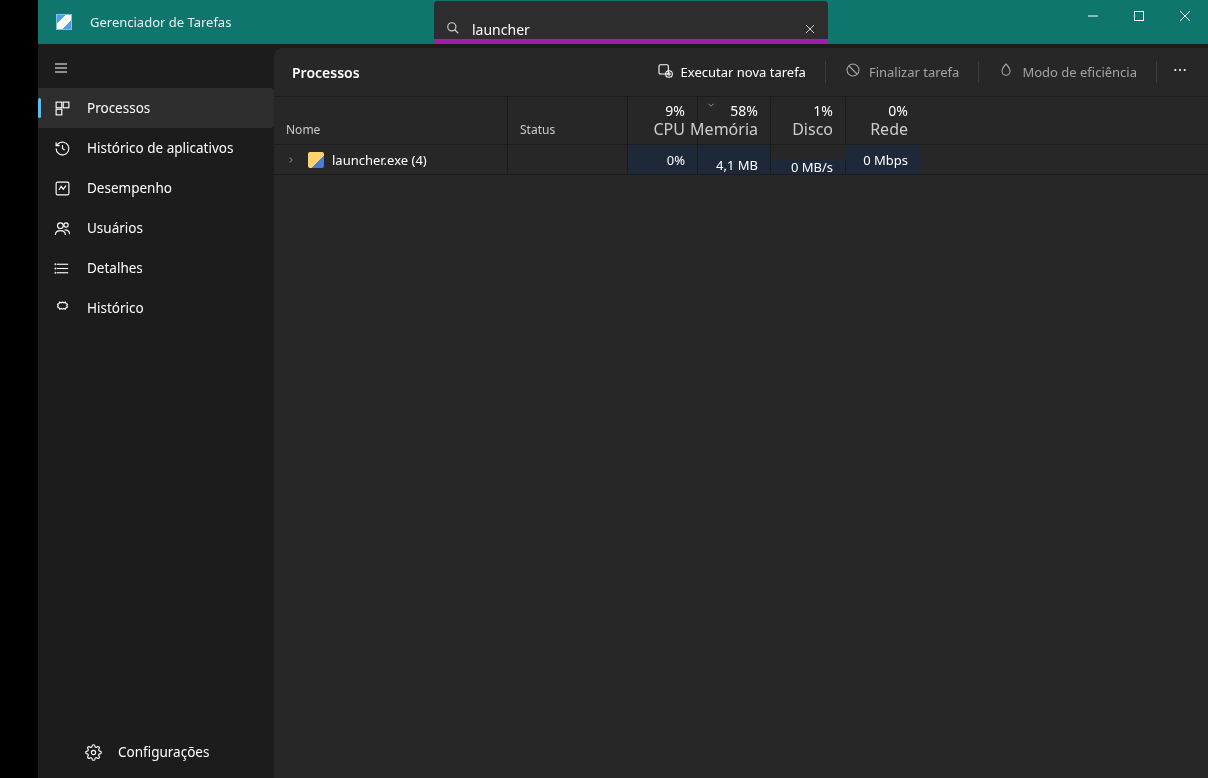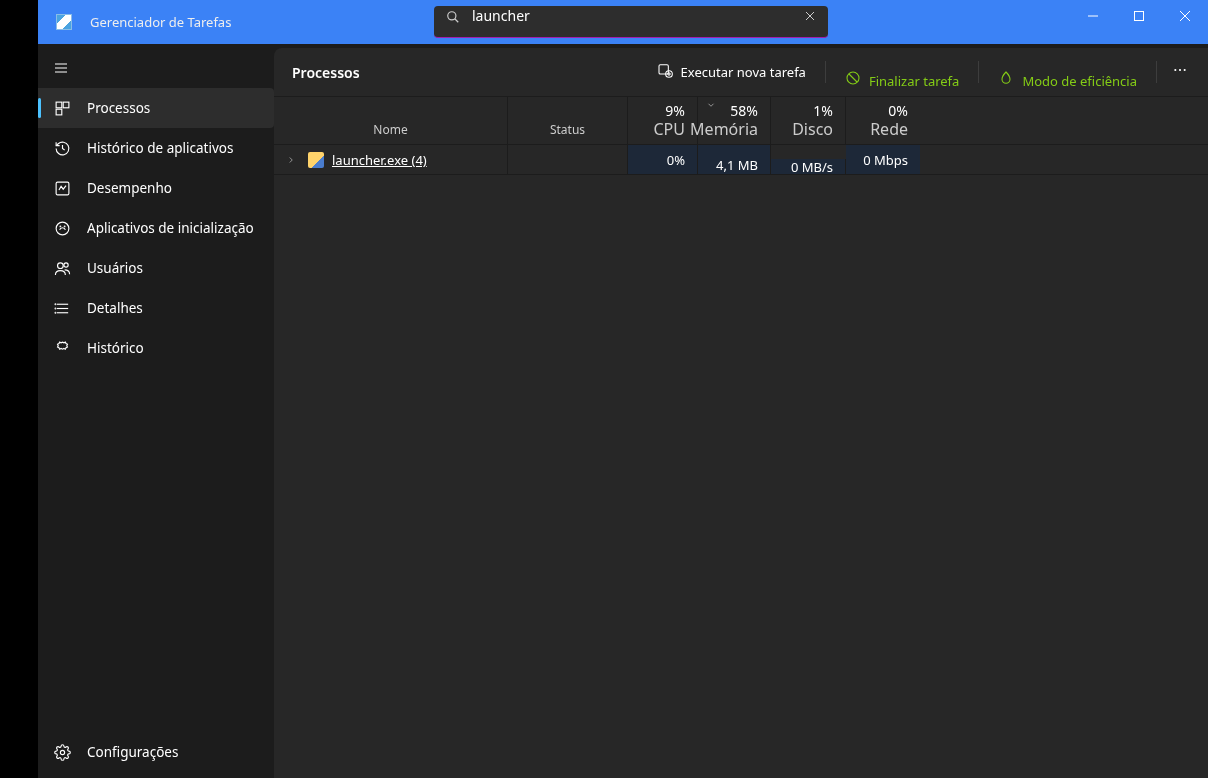--- a/index.html
+++ b/index.html
@@ -22,21 +22,21 @@
       flex: 1;
       display: flex;
       flex-direction: column;
       background: #1c1c1c;
       min-width: 0;
     }
     .titlebar {
       height: 44px;
       display: flex;
       align-items: center;
-      background: #3b82f6;
+      background: #0f766e;
       position: relative;
     }
     .titlebar-left {
       display: flex;
       align-items: center;
       gap: 18px;
       padding-left: 18px;
     }
     .app-icon {
       width: 16px;
@@ -45,27 +45,27 @@
       border: 1px solid #88bde8;
     }
     .app-title {
       font-size: 13px;
       color: #eee;
     }
     .searchbar {
       position: absolute;
       left: 396px;
       width: 394px;
-      height: 32px;
+      height: 43px;
       background: #2d2d2d;
       border-radius: 4px;
       display: flex;
-      align-items: flex-start;
+      align-items: flex-end;
       padding: 0 8px;
-      border-bottom: 1px solid #a21caf;
+      border-bottom: 5px solid #a21caf;
     }
     .search-icon, .clear-icon {
       color: #ccc;
       display: flex;
       align-items: center;
       padding: 4px;
     }
     .search-input {
       flex: 1;
       background: transparent;
@@ -168,22 +168,21 @@
       display: flex;
       align-items: center;
       gap: 8px;
       height: 36px;
       padding: 0 10px;
       font-size: 13px;
       color: #fff;
       border-radius: 4px;
     }
     .toolbar-btn.disabled {
-      color: #84cc16;
-      align-items: flex-end;
+      color: #a3a3a3;
     }
     .toolbar-sep {
       width: 1px;
       height: 22px;
       background: #3d3d3d;
       margin: 0 1px;
     }
     .table {
       display: flex;
       flex-direction: column;
@@ -195,21 +194,20 @@
       font-size: 12px;
       color: #ccc;
       border-bottom: 1px solid #1c1c1c;
     }
     .th {
       display: flex;
       flex-direction: column;
       justify-content: center;
       padding: 0 12px;
       border-right: 1px solid #1c1c1c;
-      text-align: center;
     }
     .th:last-child { border-right: none; }
     .th-name { width: 234px; justify-content: flex-end; padding-bottom: 6px;}
     .th-status { width: 120px; justify-content: flex-end; padding-bottom: 6px;}
     .th-metric { width: 73px; text-align: right; align-items: flex-end; }
     .th-cpu { width: 70px; }
     .th-mem { width: 73px; position: relative; }
     .th-disk { width: 75px; }
     .th-net { width: 74px; }
     .th-metric .m-val { font-size: 14px; color: #fff; line-height: 1.3; }
@@ -222,21 +220,21 @@
     }
     .tbody-row {
       display: flex;
       height: 30px;
       align-items: stretch;
       font-size: 13px;
       border-bottom: 1px solid #1c1c1c;
     }
     .td { display: flex; align-items: center; padding: 0 12px; border-right: 1px solid #1c1c1c; }
     .td:last-child { border-right: none; }
-    .td-name { width: 234px; gap: 8px; text-decoration: underline; }
+    .td-name { width: 234px; gap: 8px; }
     .td-status { width: 120px; }
     .td-metric { width: 73px; justify-content: flex-end; background: #1d2838; }
     .td-cpu { width: 70px; }
     .td-mem { width: 73px; align-items: flex-end; }
     .td-disk { width: 75px; margin-top: 14px; }
     .td-net { width: 74px; }
     .expander {
       width: 14px;
       color: #aaa;
       display: flex;
@@ -333,31 +331,20 @@
       <div class="sidebar-item">
         <span class="sidebar-icon">
           <svg width="17" height="17" viewBox="0 0 24 24" fill="none" stroke="currentColor" stroke-width="1.6">
               <rect x="3" y="3" width="18" height="18" rx="2"></rect>
               <polyline points="7 14 10 9 13 13 17 8"></polyline>
             </svg>
         </span>
         <span>Desempenho</span>
       </div>
 
-      <div class="sidebar-item">
-        <span class="sidebar-icon">
-          <svg width="17" height="17" viewBox="0 0 24 24" fill="none" stroke="currentColor" stroke-width="1.6">
-              <circle cx="12" cy="12" r="9"></circle>
-              <path d="M8 14c1-4 7-4 8 0"></path>
-              <circle cx="9" cy="9" r="0.5"></circle>
-              <circle cx="15" cy="9" r="0.5"></circle>
-            </svg>
-        </span>
-        <span>Aplicativos de inicialização</span>
-      </div>
 
       <div class="sidebar-item">
         <span class="sidebar-icon">
           <svg width="17" height="17" viewBox="0 0 24 24" fill="none" stroke="currentColor" stroke-width="1.6">
               <circle cx="9" cy="8" r="4"></circle>
               <path d="M2 21c0-4 3-6 7-6s7 2 7 6"></path>
               <circle cx="17" cy="7" r="3"></circle>
               <path d="M15 14c4 0 7 2 7 6"></path>
             </svg>
         </span>
@@ -382,21 +369,21 @@
         <span class="sidebar-icon">
           <svg width="17" height="17" viewBox="0 0 24 24" fill="none" stroke="currentColor" stroke-width="1.6">
               <path d="M12 3l2 1 2-1 1 2 2 1-1 2 1 2-2 1-1 2-2-1-2 1-2-1-2 1-1-2-2-1 1-2-1-2 2-1 1-2 2 1z"></path>
             </svg>
         </span>
         <span>Histórico</span>
       </div>
 
       <div class="sidebar-spacer"></div>
 
-      <div class="sidebar-item" style="margin-bottom:6px;">
+      <div class="sidebar-item" style="margin-bottom:6px;margin-left:31px;">
         <span class="sidebar-icon">
           <svg width="17" height="17" viewBox="0 0 24 24" fill="none" stroke="currentColor" stroke-width="1.6">
               <circle cx="12" cy="12" r="3"></circle>
               <path d="M19.4 15a1.7 1.7 0 0 0 .34 1.87l.06.06a2 2 0 1 1-2.83 2.83l-.06-.06a1.7 1.7 0 0 0-1.87-.34 1.7 1.7 0 0 0-1 1.55V21a2 2 0 0 1-4 0v-.09a1.7 1.7 0 0 0-1-1.55 1.7 1.7 0 0 0-1.87.34l-.06.06a2 2 0 1 1-2.83-2.83l.06-.06A1.7 1.7 0 0 0 4.6 15a1.7 1.7 0 0 0-1.55-1H3a2 2 0 0 1 0-4h.09a1.7 1.7 0 0 0 1.55-1 1.7 1.7 0 0 0-.34-1.87l-.06-.06A2 2 0 1 1 7.07 4.24l.06.06a1.7 1.7 0 0 0 1.87.34H9a1.7 1.7 0 0 0 1-1.55V3a2 2 0 0 1 4 0v.09a1.7 1.7 0 0 0 1 1.55 1.7 1.7 0 0 0 1.87-.34l.06-.06a2 2 0 1 1 2.83 2.83l-.06.06a1.7 1.7 0 0 0-.34 1.87V9a1.7 1.7 0 0 0 1.55 1H21a2 2 0 0 1 0 4h-.09a1.7 1.7 0 0 0-1.55 1z"></path>
             </svg>
         </span>
         <span>Configurações</span>
       </div>
     </div>
 

